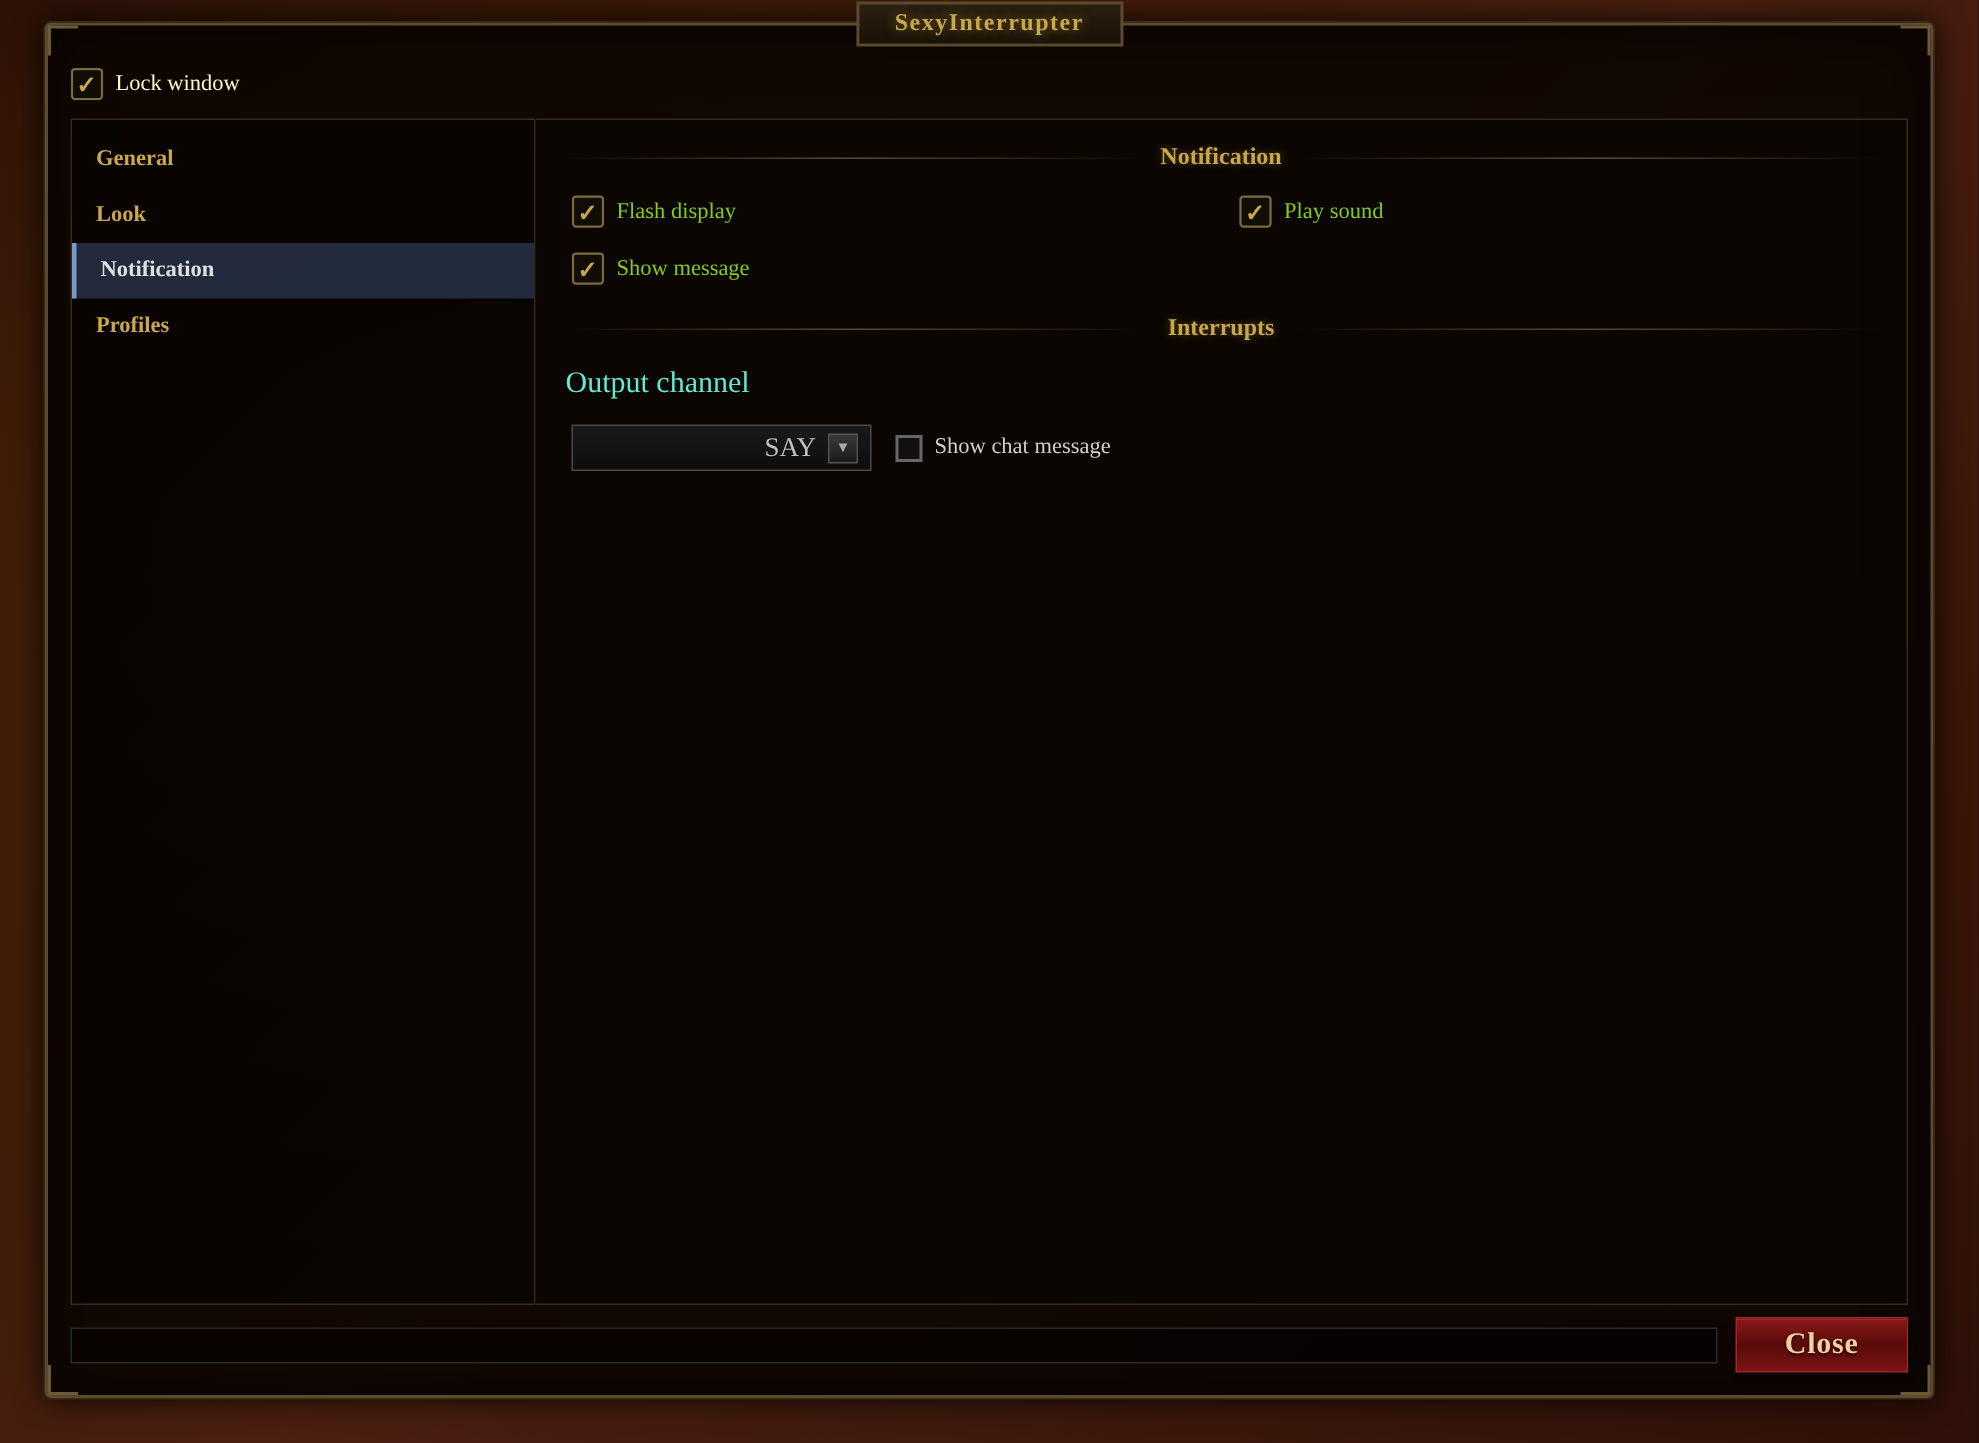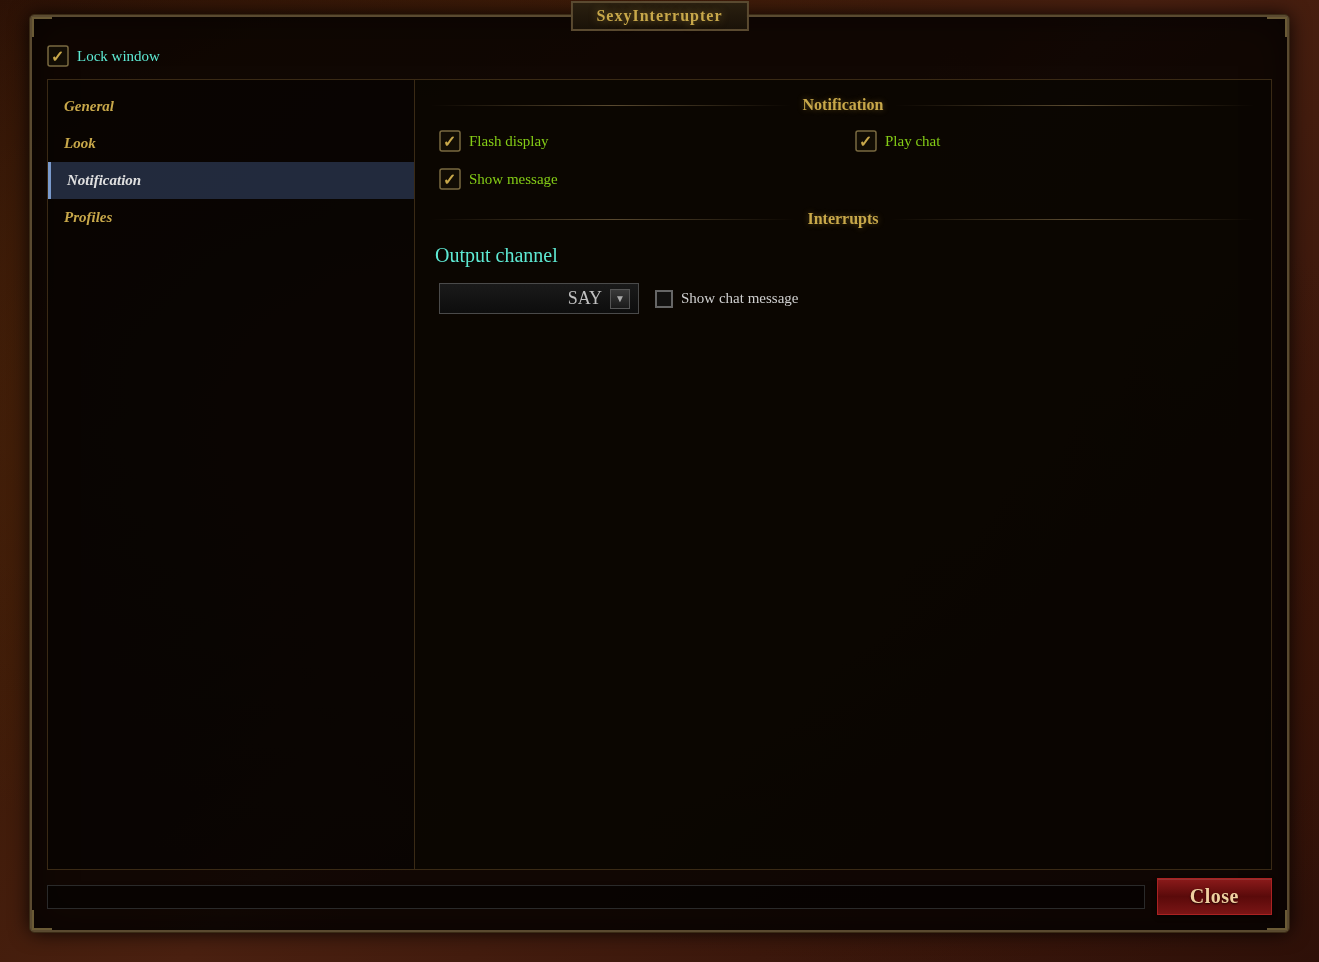--- a/index.html
+++ b/index.html
@@ -87,38 +87,37 @@
 
     .checkbox-icon {
       width: 22px;
       height: 22px;
       display: flex;
       align-items: center;
       justify-content: center;
     }
 
     .lock-label {
-      color: #5eead4;
+      color: #fef9c3;
       font-size: 15px;
     }
 
     .main-panels {
       display: flex;
       flex: 1;
       gap: 0;
       min-height: 0;
     }
 
     .sidebar {
-      width: 368px;
+      width: 310px;
       flex-shrink: 0;
       background: rgba(5,3,1,0.6);
       border: 1px solid #3a2a15;
       padding: 8px 0;
-      font-style: italic;
     }
 
     .sidebar-item {
       padding: 10px 16px;
       cursor: pointer;
       font-size: 15px;
       font-weight: bold;
     }
 
     .sidebar-item.active {
@@ -354,21 +353,21 @@
           </div>
 
           <div class="option-row">
             <label class="checkbox-container">
               <span class="checkbox-icon">
                 <svg width="22" height="22" viewBox="0 0 22 22">
                   <rect x="1" y="1" width="20" height="20" rx="2" fill="rgba(20,15,5,0.8)" stroke="#7a6a40" stroke-width="1.5"></rect>
                   <text x="4" y="17" fill="#c8a84a" font-size="16" font-family="Georgia" font-weight="bold">✓</text>
                 </svg>
               </span>
-              <span class="option-label">Play chat</span>
+              <span class="option-label">Play sound</span>
             </label>
           </div>
 
           <div class="option-row">
             <label class="checkbox-container">
               <span class="checkbox-icon">
                 <svg width="22" height="22" viewBox="0 0 22 22">
                   <rect x="1" y="1" width="20" height="20" rx="2" fill="rgba(20,15,5,0.8)" stroke="#7a6a40" stroke-width="1.5"></rect>
                   <text x="4" y="17" fill="#c8a84a" font-size="16" font-family="Georgia" font-weight="bold">✓</text>
                 </svg>

